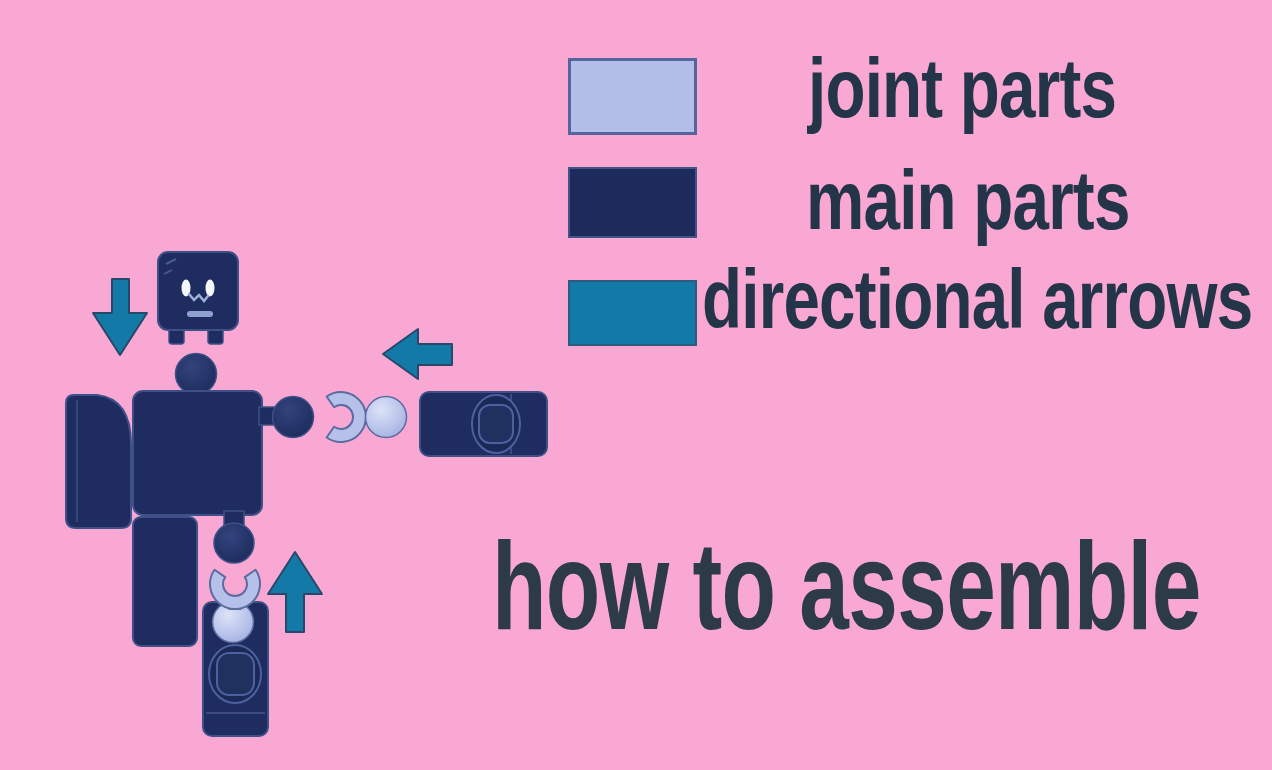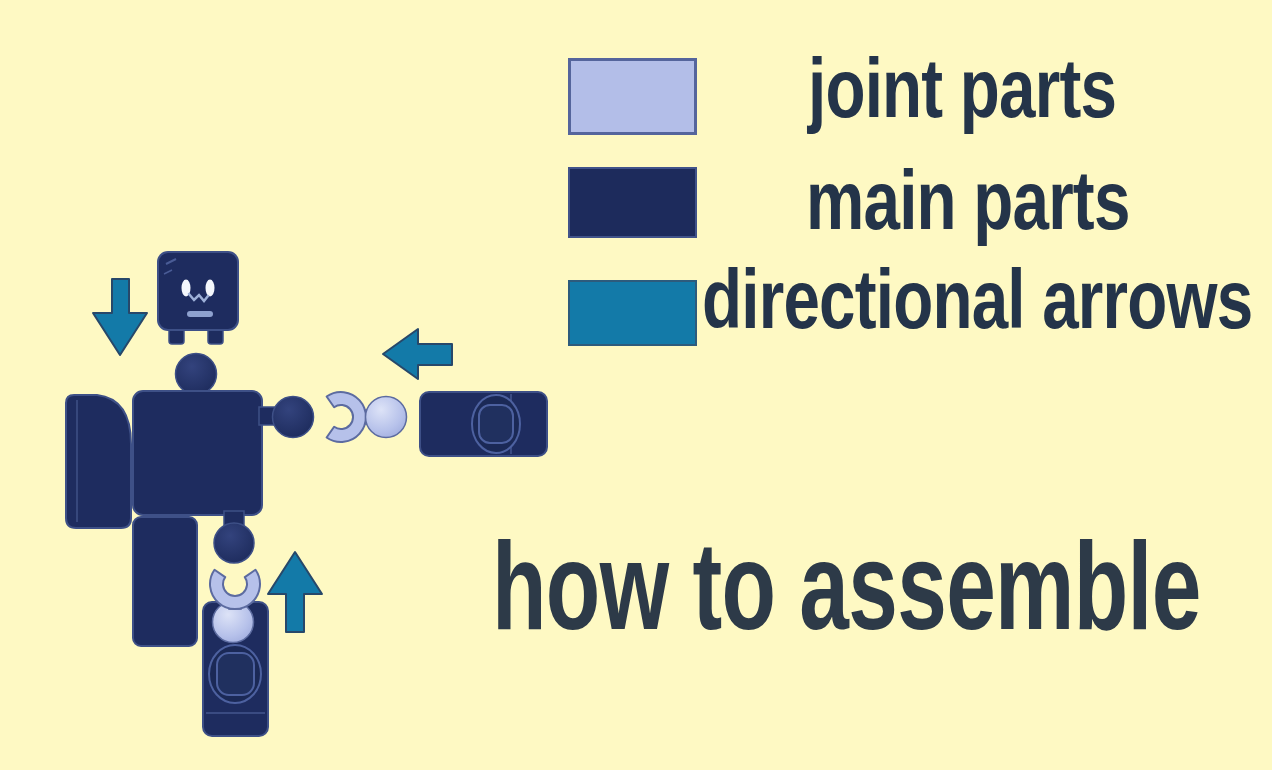--- a/index.html
+++ b/index.html
@@ -1,17 +1,17 @@
 <!DOCTYPE html>
 <html><head>
 <meta charset="utf-8">
 <style>
   html,body{margin:0;padding:0;background:#e8eaee;}
   .stage{
-    position:relative;width:1272px;height:770px;background:#fef9c3;
+    position:relative;width:1272px;height:770px;background:#f9a8d4;
     overflow:hidden;font-family:"Liberation Sans","DejaVu Sans",sans-serif;
   }
   
   .swatch{position:absolute;box-sizing:border-box;}
   .swatch-joint{left:568px;top:58px;width:129px;height:77px;background:#b3bee8;border:3px solid #55659c;}
   .swatch-main{left:568px;top:167px;width:129px;height:71px;background:#1d2b5c;border:2px solid #41538a;}
   .swatch-arrows{left:568px;top:280px;width:129px;height:66px;background:#137aa8;border:2px solid #2d5b7c;}
   .legend-label{
     position:absolute;display:inline-block;white-space:nowrap;
     font-size:84px;line-height:84px;font-weight:bold;color:#243449;

